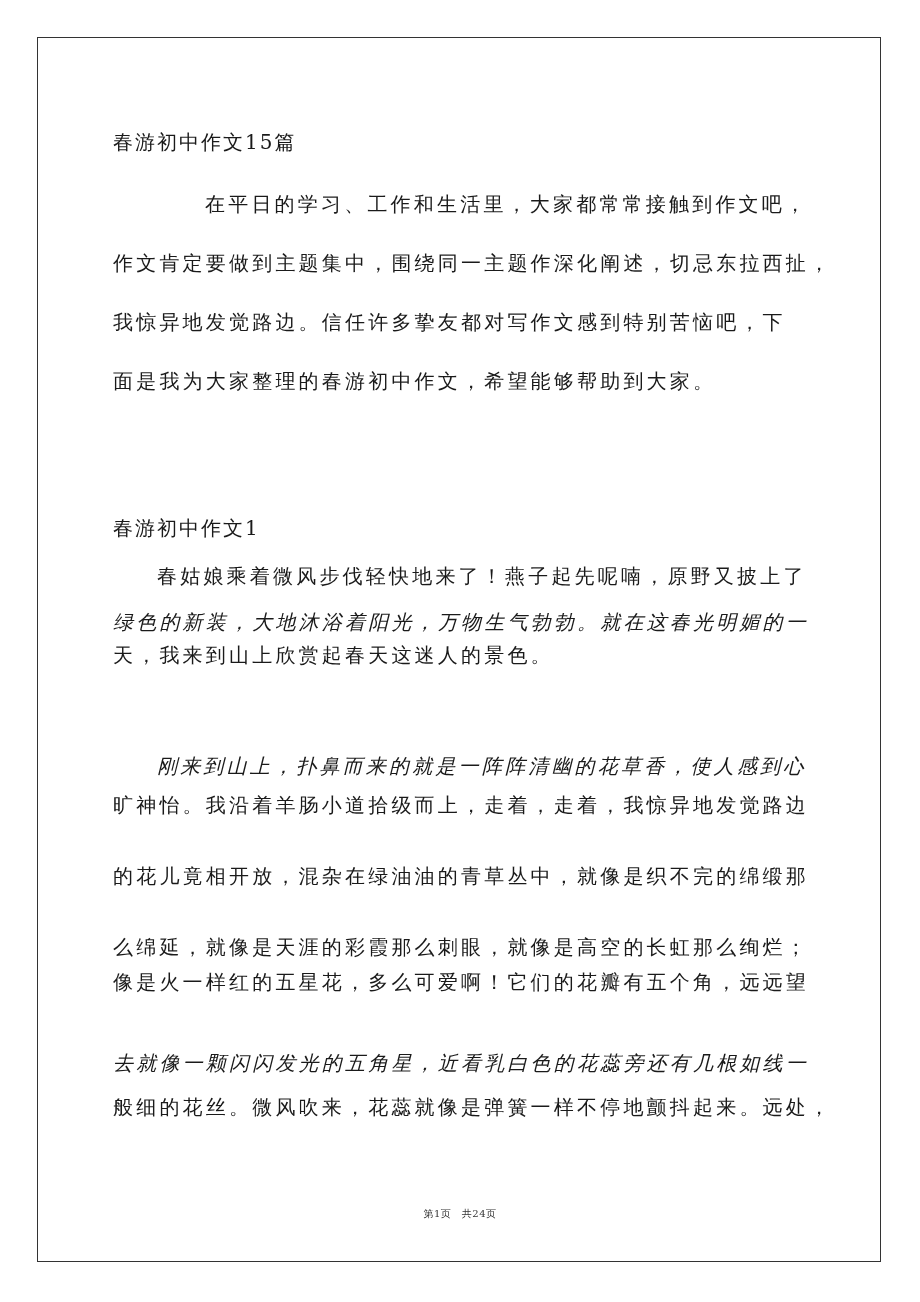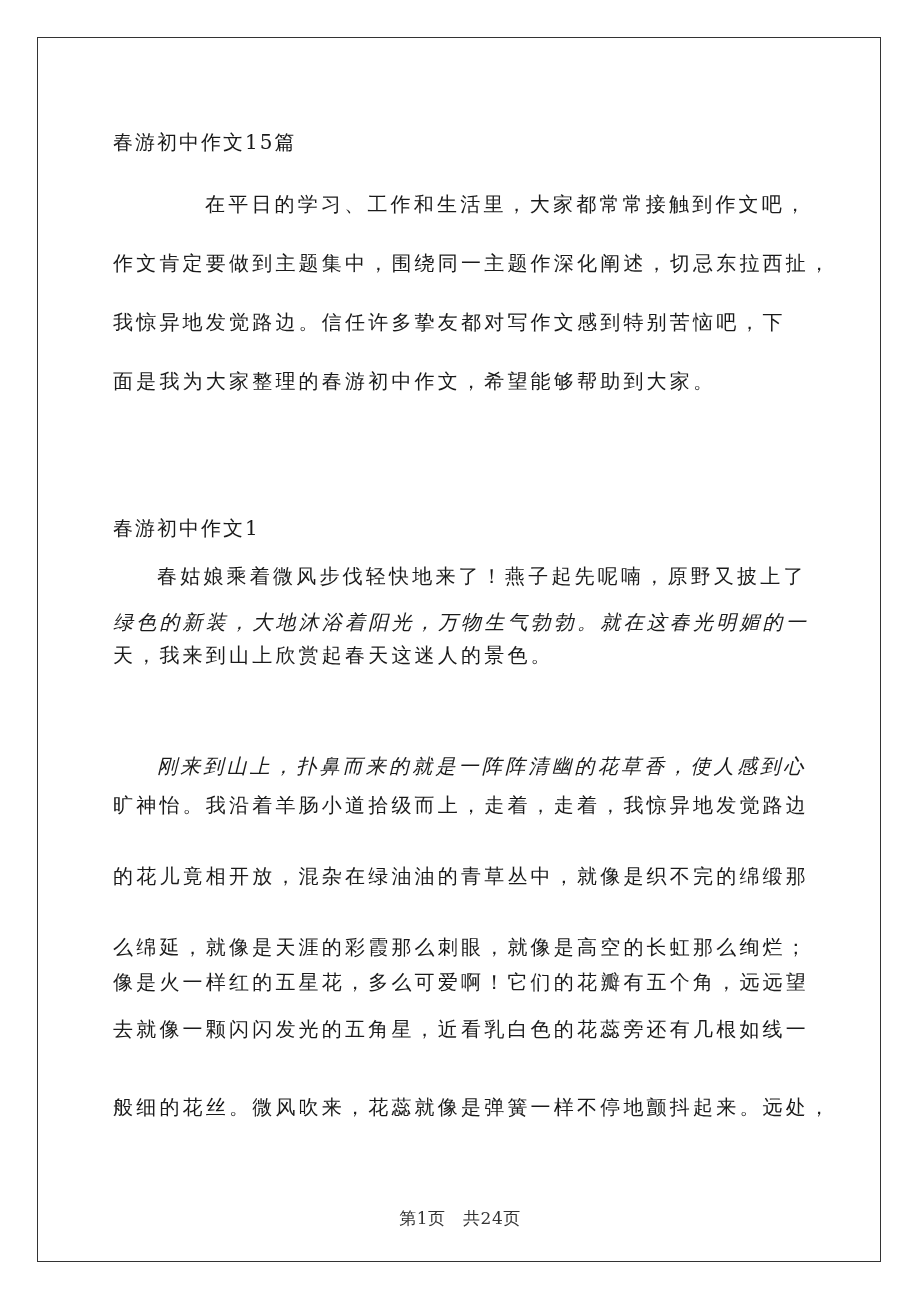--- a/index.html
+++ b/index.html
@@ -32,21 +32,21 @@
       white-space: nowrap;
       letter-spacing: 3.2px;
       text-align: right;
     }
     .footer {
       position: absolute;
       left: 0;
       width: 920px;
       top: 1207px;
       text-align: center;
-      font-size: 17px;
+      font-size: 10px;
       color: #333333;
       font-family: "DejaVu Serif", "Liberation Serif", serif;
       letter-spacing: 0.5px;
     }
   </style>
 </head>
 <body>
 
 <div class="page-frame"></div>
 
@@ -61,16 +61,16 @@
 
 <div class="line" style="top:564px; left:157px;">春姑娘乘着微风步伐轻快地来了！燕子起先呢喃，原野又披上了</div>
 <div class="line" style="top:610px;font-style:italic;">绿色的新装，大地沐浴着阳光，万物生气勃勃。就在这春光明媚的一</div>
 <div class="line" style="top:643px;">天，我来到山上欣赏起春天这迷人的景色。</div>
 
 <div class="line" style="top:754px; left:157px;font-style:italic;">刚来到山上，扑鼻而来的就是一阵阵清幽的花草香，使人感到心</div>
 <div class="line" style="top:793px;">旷神怡。我沿着羊肠小道拾级而上，走着，走着，我惊异地发觉路边</div>
 <div class="line" style="top:852px;margin-top:12px;">的花儿竟相开放，混杂在绿油油的青草丛中，就像是织不完的绵缎那</div>
 <div class="line" style="top:911px;margin-top:24px;">么绵延，就像是天涯的彩霞那么刺眼，就像是高空的长虹那么绚烂；</div>
 <div class="line" style="top:970px;">像是火一样红的五星花，多么可爱啊！它们的花瓣有五个角，远远望</div>
-<div class="line" style="top:1017px;">去就像一颗闪闪发光的五角星，近看乳白色的花蕊旁还有几根如线一</div>
+<div class="line" style="top:1051px;font-style:italic;">去就像一颗闪闪发光的五角星，近看乳白色的花蕊旁还有几根如线一</div>
 <div class="line" style="top:1088px;margin-top:7px;">般细的花丝。微风吹来，花蕊就像是弹簧一样不停地颤抖起来。远处，</div>
 
 <div class="footer">第1页　共24页</div>
 
 </body></html>

